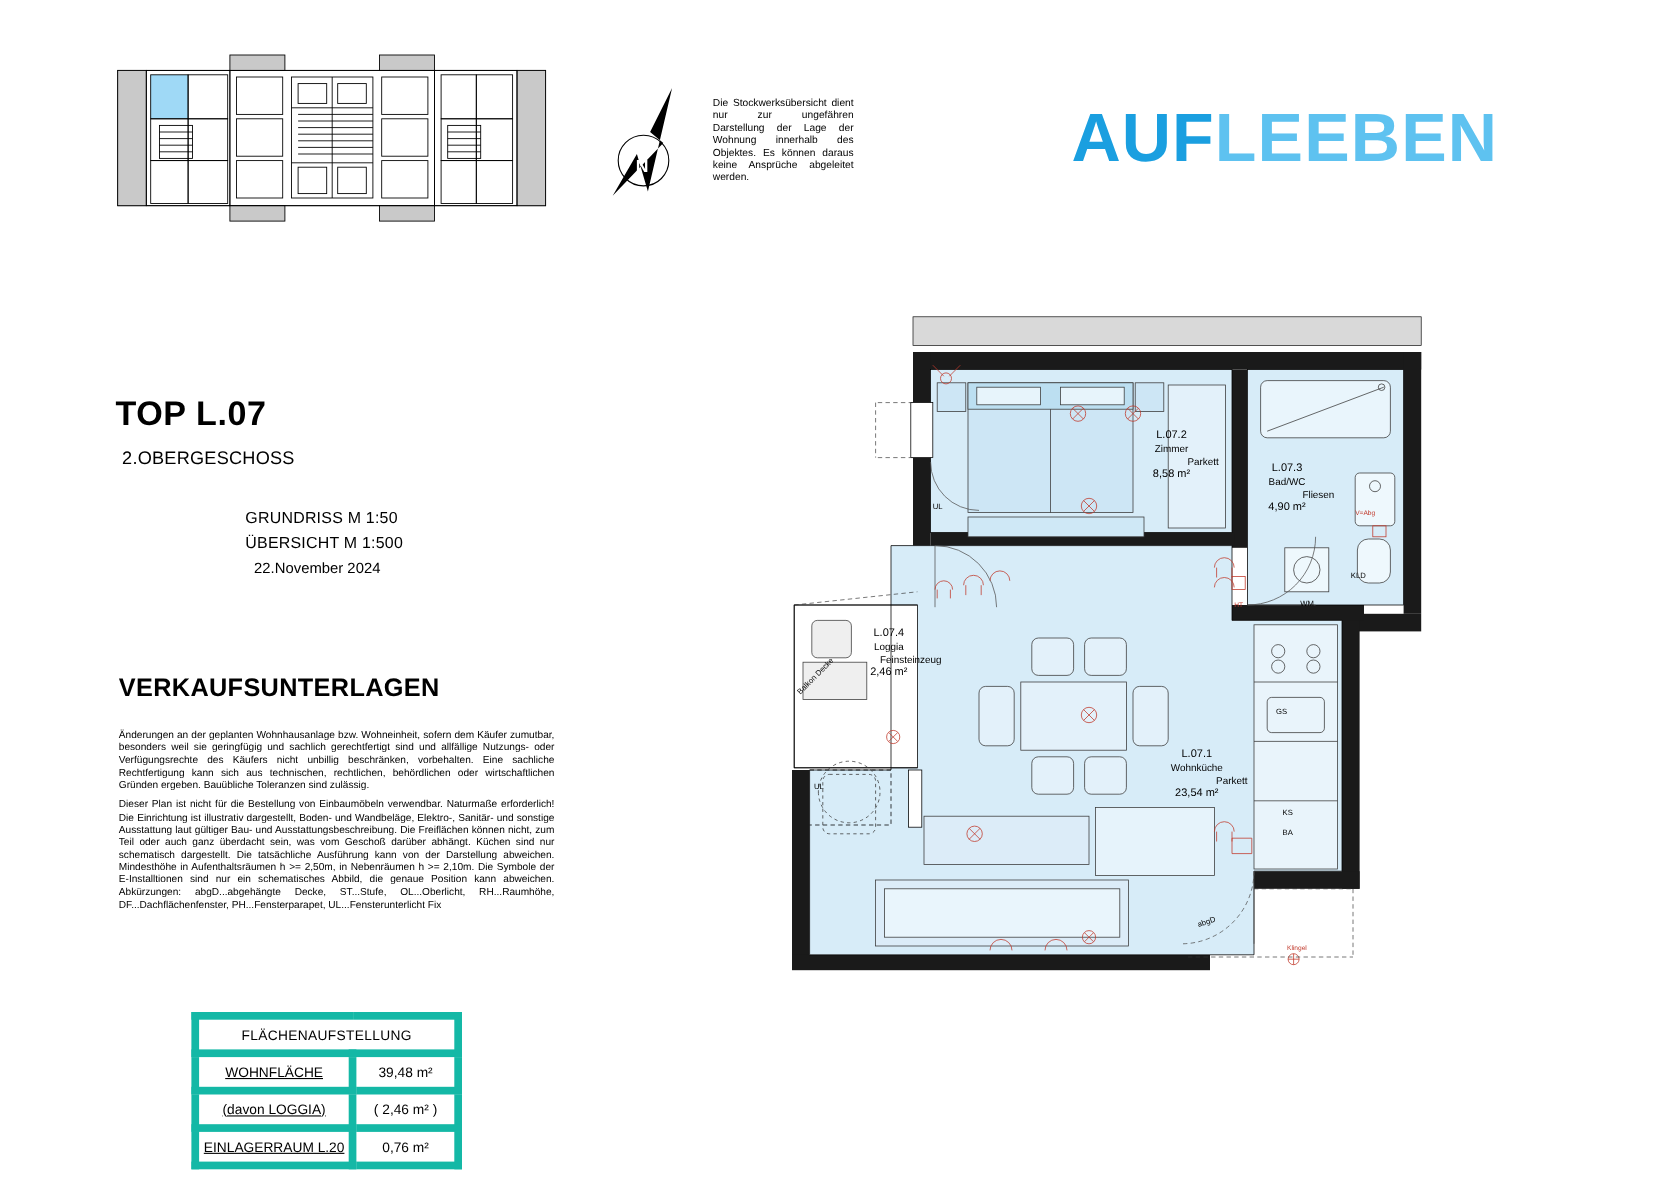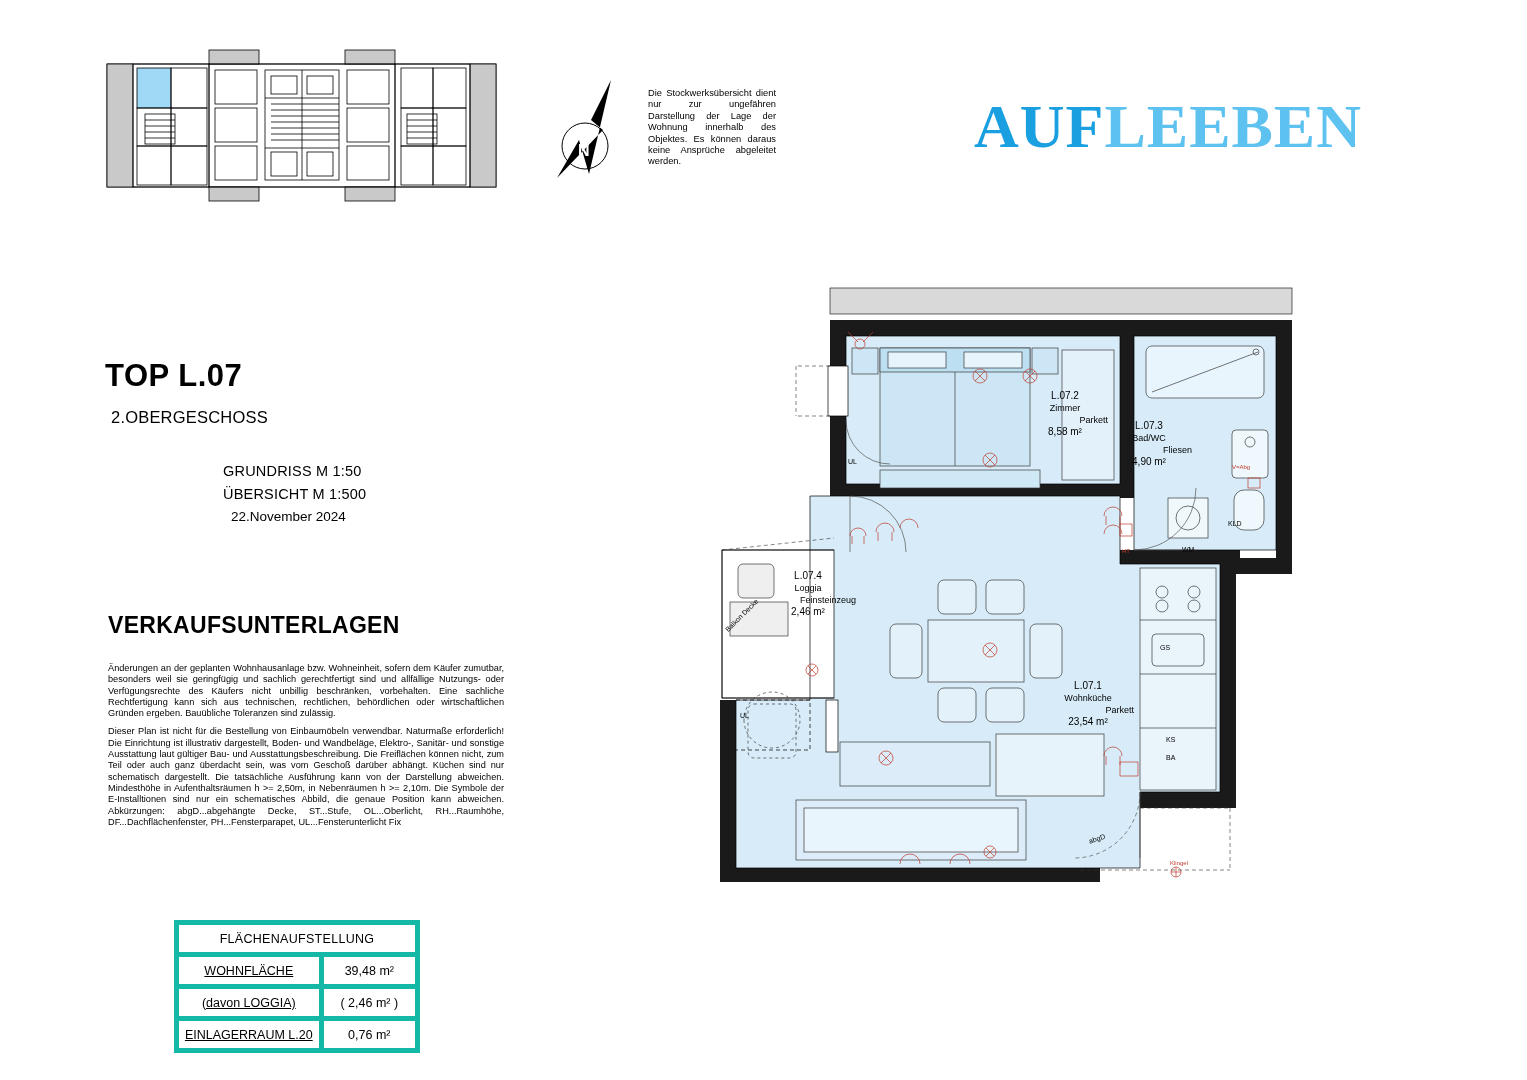--- a/index.html
+++ b/index.html
@@ -53,21 +53,21 @@
 
   
   #logo {
     position: absolute;
     left: 974px;
     top: 95px;
     font-size: 62px;
     font-weight: bold;
     letter-spacing: 1px;
     line-height: 62px;
-    font-family: Liberation Serif, serif;
+    font-family: Liberation Sans, sans-serif;
   }
   #logo .dark { color: #1a9fe0; }
   #logo .light { color: #5ec2f0; }
 
   
   #title-block {
     position: absolute;
     left: 105px;
     top: 358px;
     width: 400px;
@@ -115,21 +115,21 @@
   
   #area-table {
     position: absolute;
     left: 174px;
     top: 920px;
     width: 246px;
     border-collapse: collapse;
     font-size: 12.5px;
   }
   #area-table td {
-    border: 5px solid #14b8a6;
+    border: 7px solid #14b8a6;
     padding: 5px 4px;
     text-align: center;
     height: 17px;
   }
   #area-table .hdr {
     font-size: 12.5px;
     letter-spacing: 0.3px;
   }
   #area-table .label { width: 60%; text-decoration: underline; }
 
@@ -473,21 +473,21 @@
       </g>
     </svg>
 
     <div class="rlabel" style="left:322px; top:110px; width:86px;">
       <div class="rn">L.07.2</div>
       <div class="nm">Zimmer</div>
       <div class="fl">Parkett</div>
       <div class="ar">8,58 m²</div>
     </div>
 
-    <div class="rlabel" style="left:406px; top:140px; width:86px;">
+    <div class="rlabel" style="left:427px; top:140px; width:86px;">
       <div class="rn">L.07.3</div>
       <div class="nm">Bad/WC</div>
       <div class="fl">Fliesen</div>
       <div class="ar">4,90 m²</div>
     </div>
 
     <div class="rlabel" style="left:60px; top:290px; width:96px;">
       <div class="rn">L.07.4</div>
       <div class="nm">Loggia</div>
       <div class="fl">Feinsteinzeug</div>

